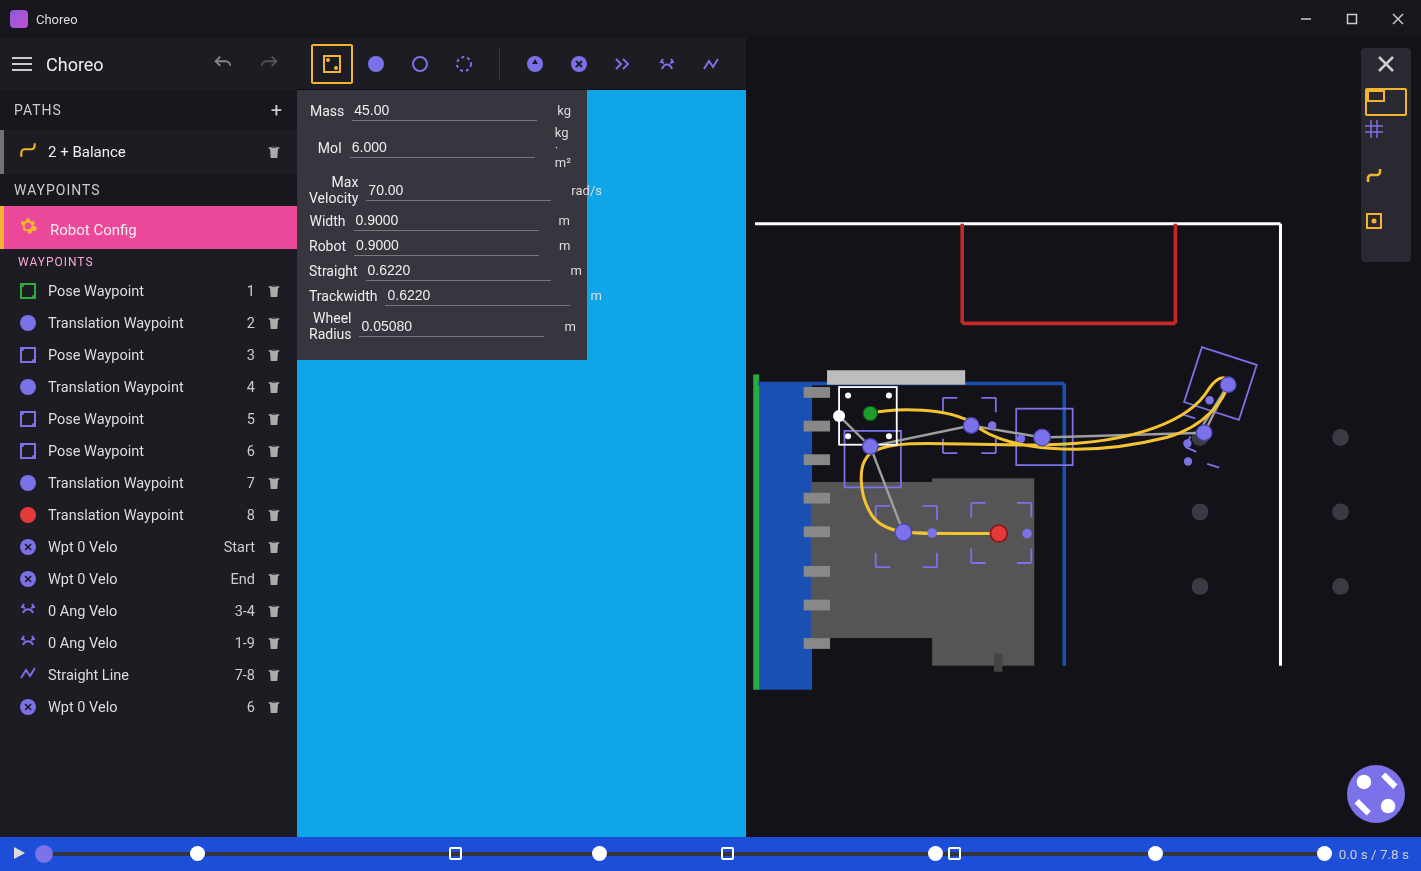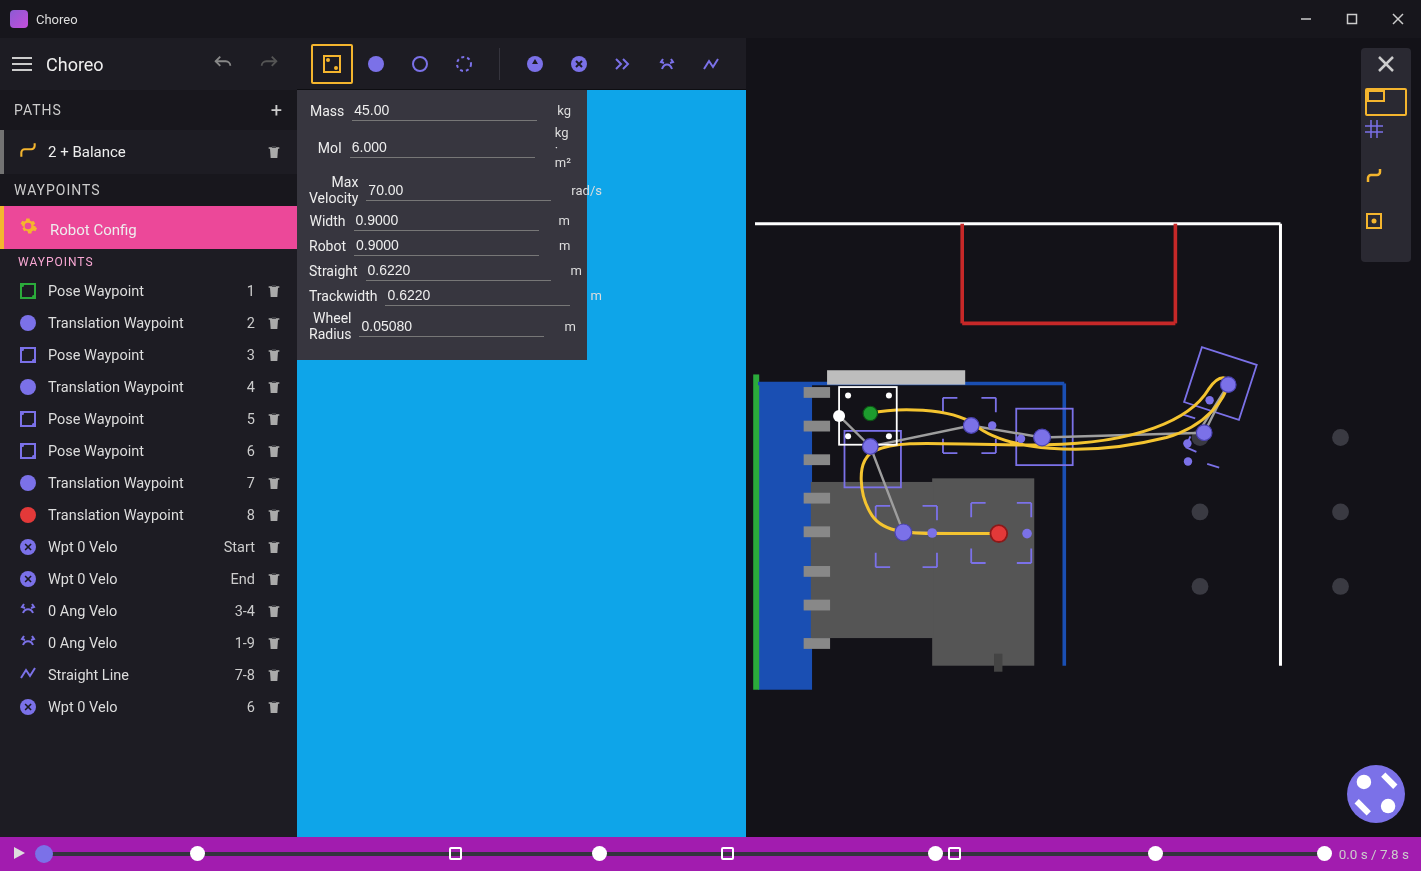--- a/index.html
+++ b/index.html
@@ -207,21 +207,21 @@
 .fab {
   position: absolute; bottom: 14px; right: 16px;
   width: 58px; height: 58px; border-radius: 50%;
   background: #7b71e8; display:flex;align-items:center;justify-content:center;
   color:#fff; font-size: 22px;
 }
 
 
 .timeline {
   height: 34px;
-  background: #a21caf;
+  background: #1d4ed8;
   display: flex; align-items: center;
   padding: 0 12px; gap: 9px;
   position: relative;
 }
 .play-btn {
   color: #ddd; font-size: 14px;
 }
 .track {
   flex: 1; height: 4px; background: #35343d; position: relative;
   border-radius: 2px;

